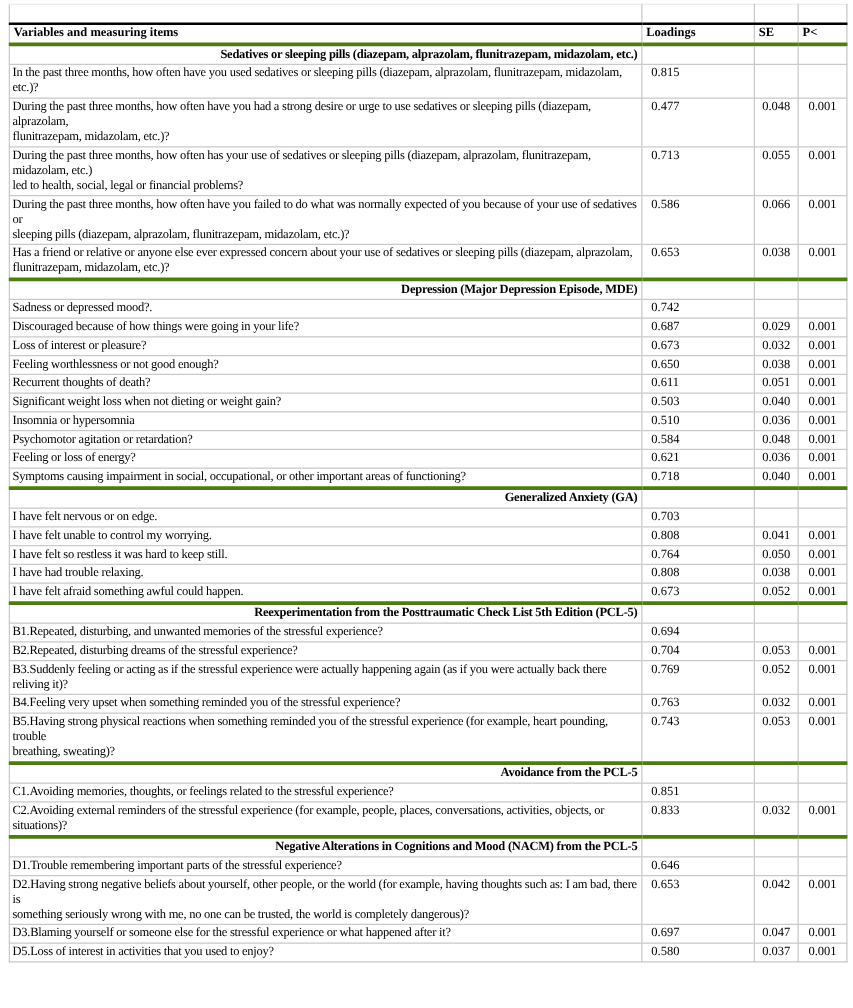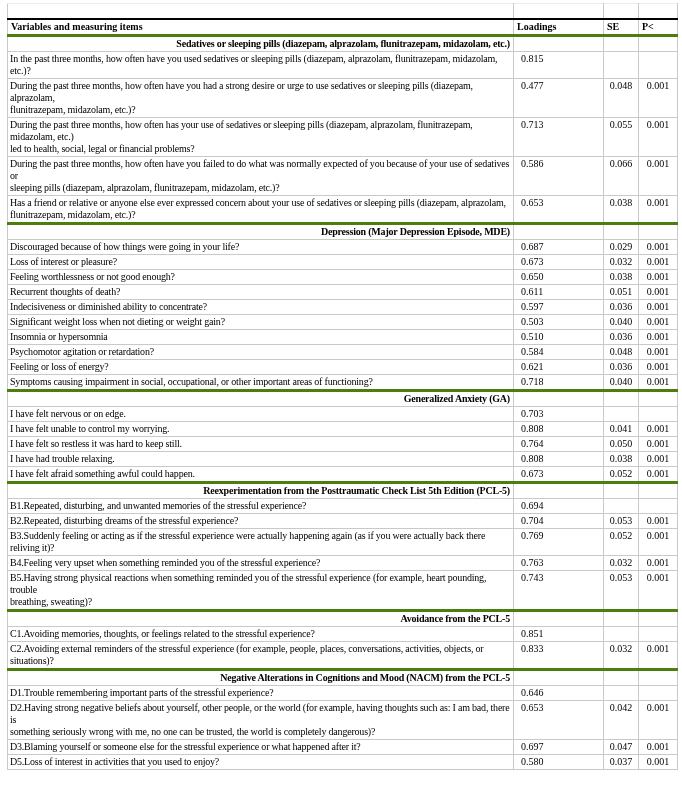--- a/index.html
+++ b/index.html
@@ -134,20 +134,26 @@
           <td class="ctr">0.038</td>
           <td class="ctr">0.001</td>
         </tr>
         <tr class="sec">
           <td class="var">Depression (Major Depression Episode, MDE)</td>
           <td class="num"></td>
           <td class="ctr"></td>
           <td class="ctr"></td>
         </tr>
         <tr>
+          <td class="var">Sadness or depressed mood?.</td>
+          <td class="num">0.742</td>
+          <td class="ctr"></td>
+          <td class="ctr"></td>
+        </tr>
+        <tr>
           <td class="var">Discouraged because of how things were going in your life?</td>
           <td class="num">0.687</td>
           <td class="ctr">0.029</td>
           <td class="ctr">0.001</td>
         </tr>
         <tr>
           <td class="var">Loss of interest or pleasure?</td>
           <td class="num">0.673</td>
           <td class="ctr">0.032</td>
           <td class="ctr">0.001</td>
@@ -155,26 +161,20 @@
         <tr>
           <td class="var">Feeling worthlessness or not good enough?</td>
           <td class="num">0.650</td>
           <td class="ctr">0.038</td>
           <td class="ctr">0.001</td>
         </tr>
         <tr>
           <td class="var">Recurrent thoughts of death?</td>
           <td class="num">0.611</td>
           <td class="ctr">0.051</td>
-          <td class="ctr">0.001</td>
-        </tr>
-        <tr>
-          <td class="var">Indecisiveness or diminished ability to concentrate?</td>
-          <td class="num">0.597</td>
-          <td class="ctr">0.036</td>
           <td class="ctr">0.001</td>
         </tr>
         <tr>
           <td class="var">Significant weight loss when not dieting or weight gain?</td>
           <td class="num">0.503</td>
           <td class="ctr">0.040</td>
           <td class="ctr">0.001</td>
         </tr>
         <tr>
           <td class="var">Insomnia or hypersomnia</td>

